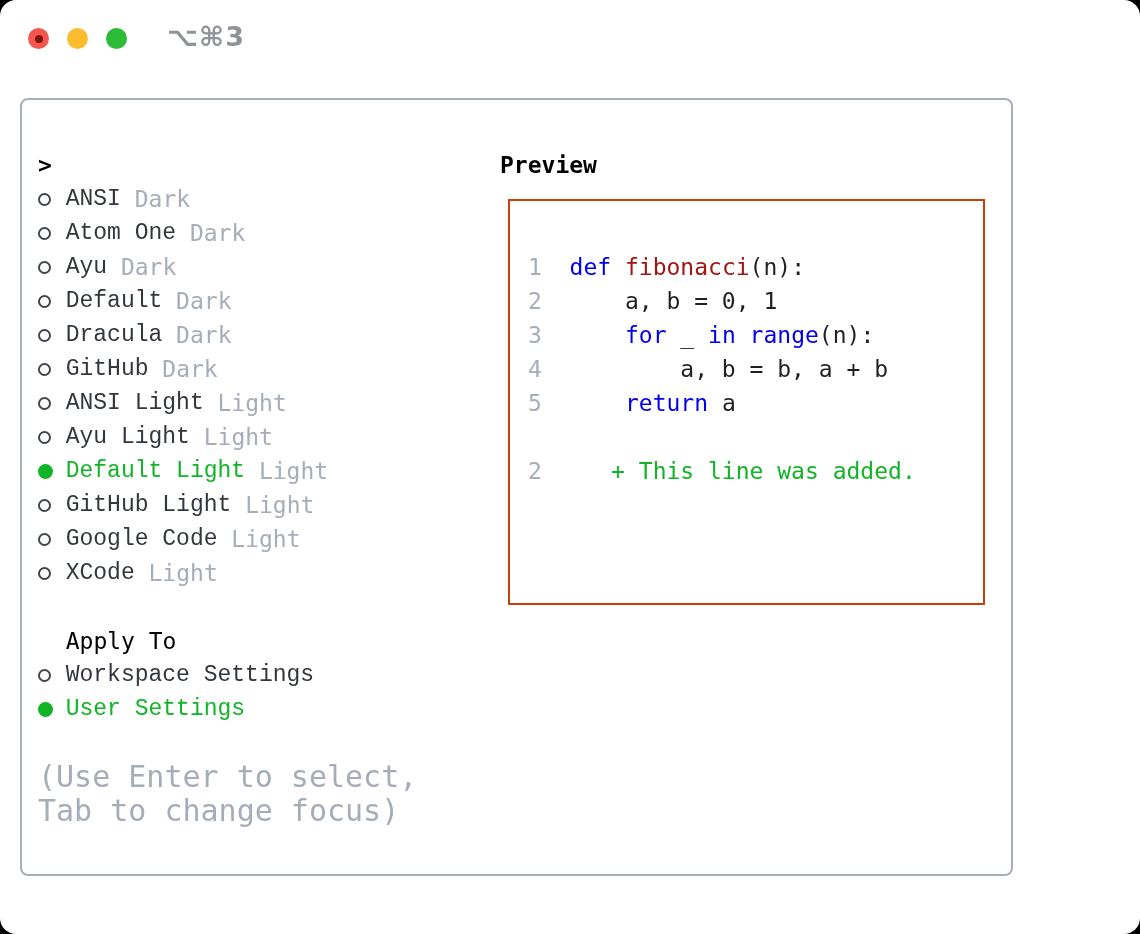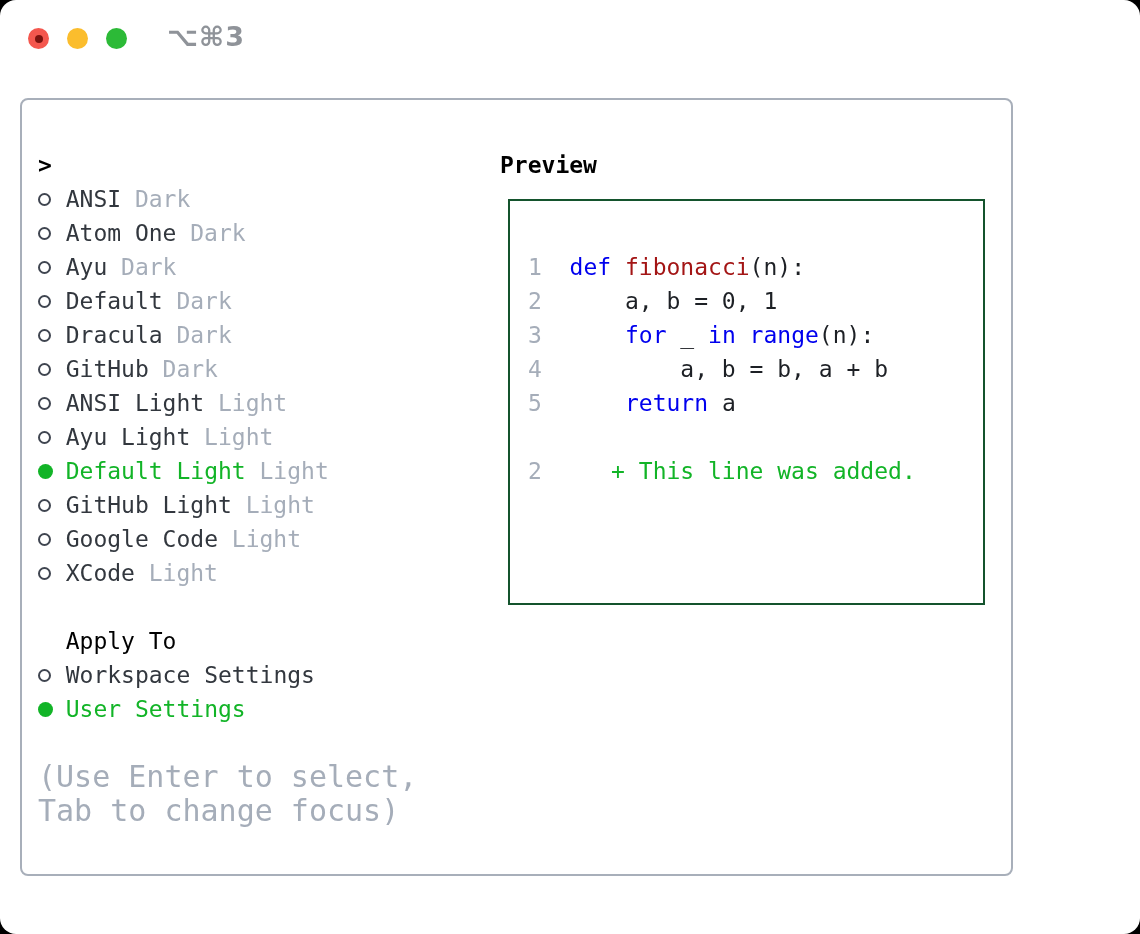--- a/index.html
+++ b/index.html
@@ -54,40 +54,40 @@
   .prompt { color: #000; font-weight: bold; }
   .header-text { font-weight: bold; color: #000; }
   .radio {
     width: 13px; height: 13px; box-sizing: border-box;
     border: 2px solid #3f4550; border-radius: 50%;
   }
   .radio.sel {
     width: 15px; height: 15px; border: none;
     background: var(--accent-green, #12b427);
   }
-  .name { color: var(--text-dark, #32373e); }
+  .name { color: var(--text-dark, #32373e); font-family: Liberation Mono, monospace; }
   .name.green { color: var(--accent-green, #12b427); }
   .tag { color: var(--muted-gray, #a5adb9); margin-left: 13.8px; }
   .spacer-row { height: 34px; }
   .apply-header-text { color: #000; }
   .help {
     margin-top: 34px; width: 445px;
     font-size: 30px; line-height: 34px;
     color: var(--muted-gray, #a5adb9);
   }
   
   .preview-header {
     position: absolute; left: 478px; top: 48px;
     height: 34px; line-height: 34px;
     font-weight: bold; font-size: 23px; color: #000;
   }
   .preview-box {
     position: absolute; left: 486px; top: 99px;
     width: 473px; height: 402px;
-    border: 2px solid #14532d; background: #fff;
+    border: 2px solid #c2410c; background: #fff;
     box-sizing: content-box;
   }
   .code { padding: 49px 0 0 18px; }
   .code-line { height: 34px; line-height: 34px; font-size: 23px; white-space: pre; }
   .seg.ln  { color: var(--line-number-gray, #a5adb9); }
   .seg.pln { color: #1d2025; }
   .seg.kw  { color: var(--keyword-blue, #0000ee); }
   .seg.fn  { color: var(--function-red, #a31515); }
   .seg.ctx { color: var(--context-gray, #8f97a2); }
   .seg.del { color: var(--deleted-red, #c13a28); }

